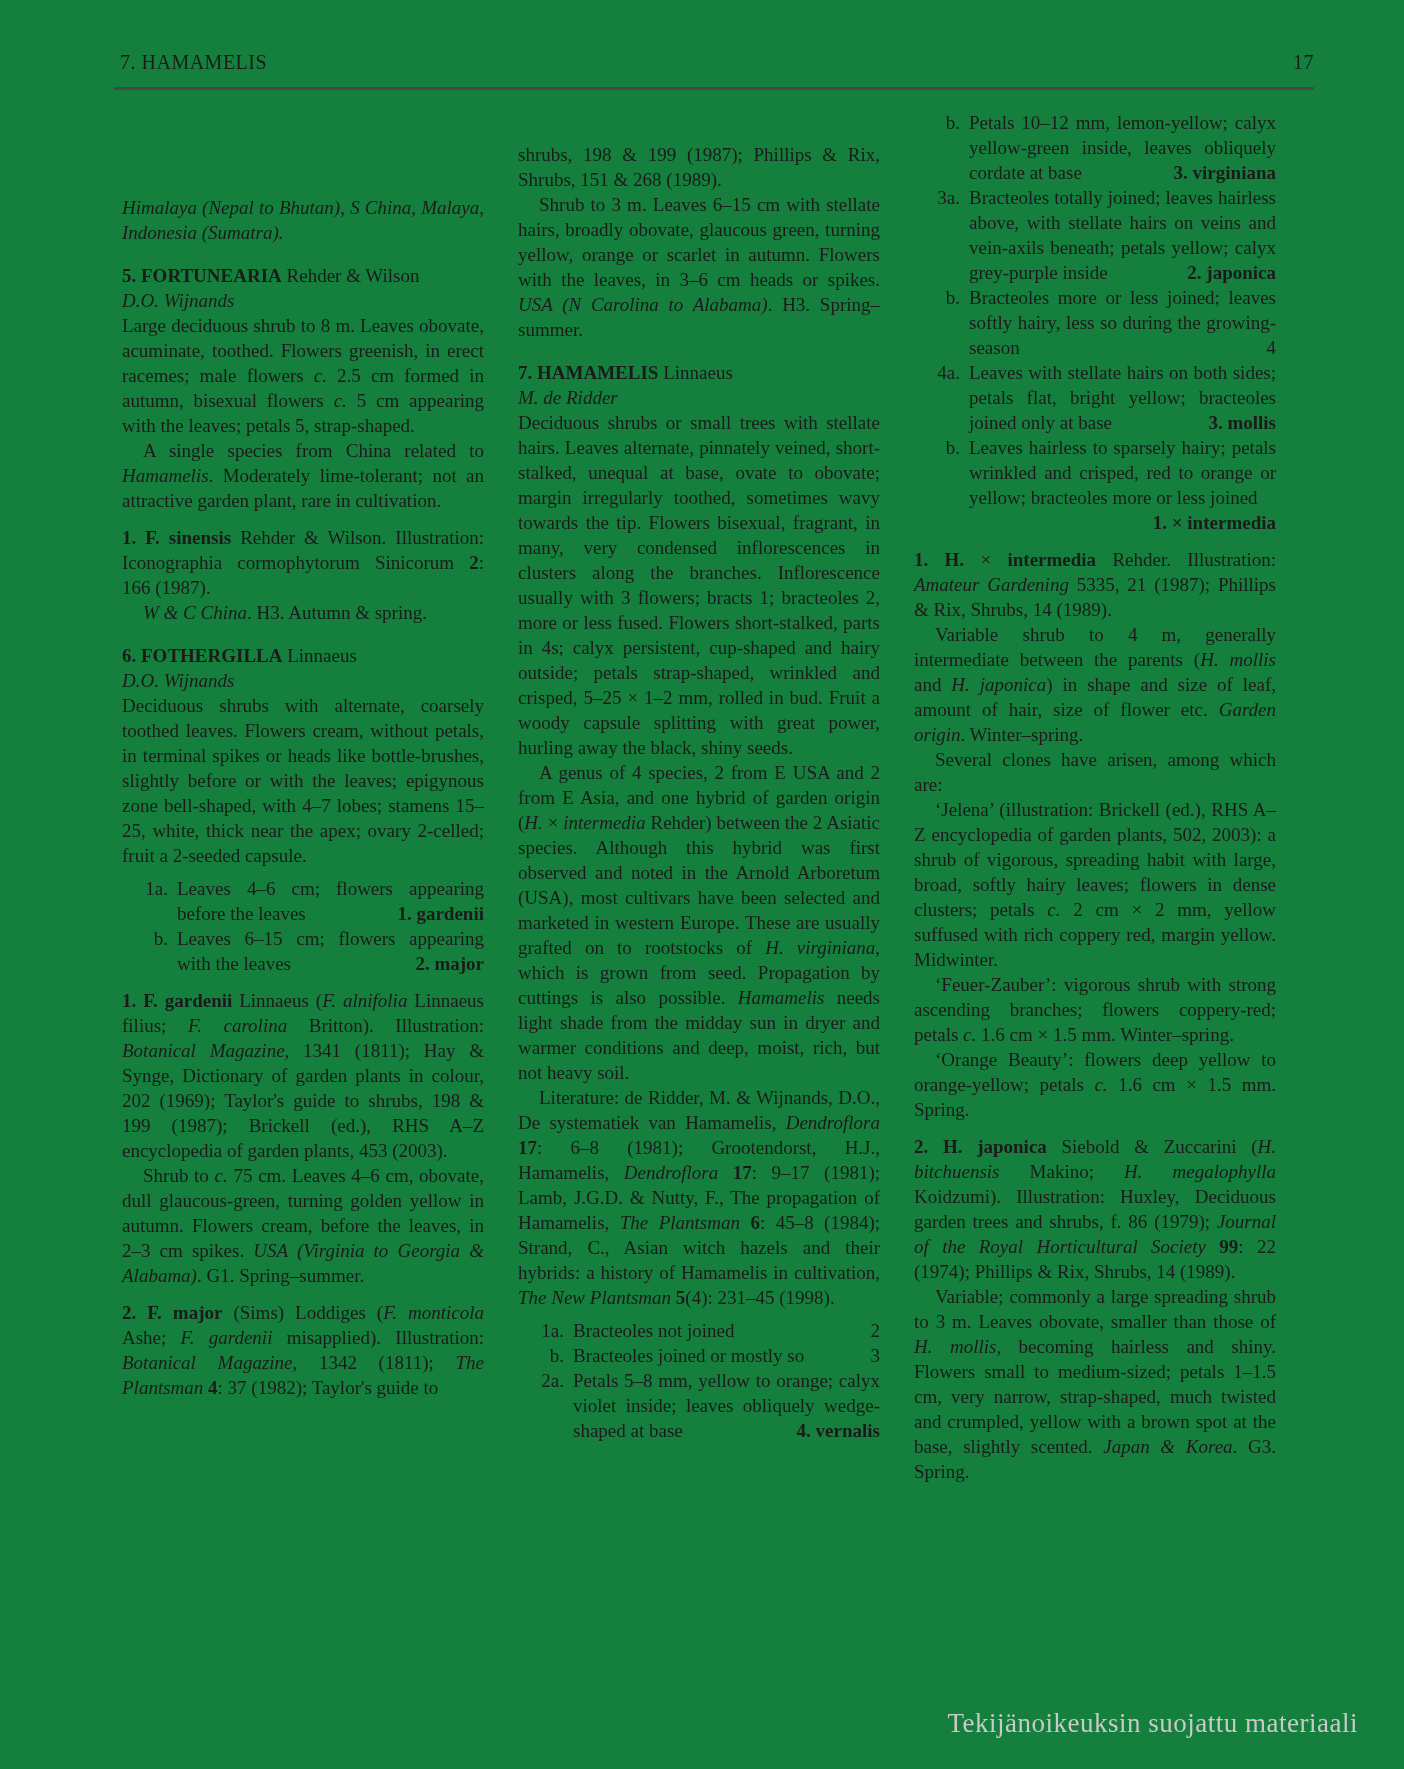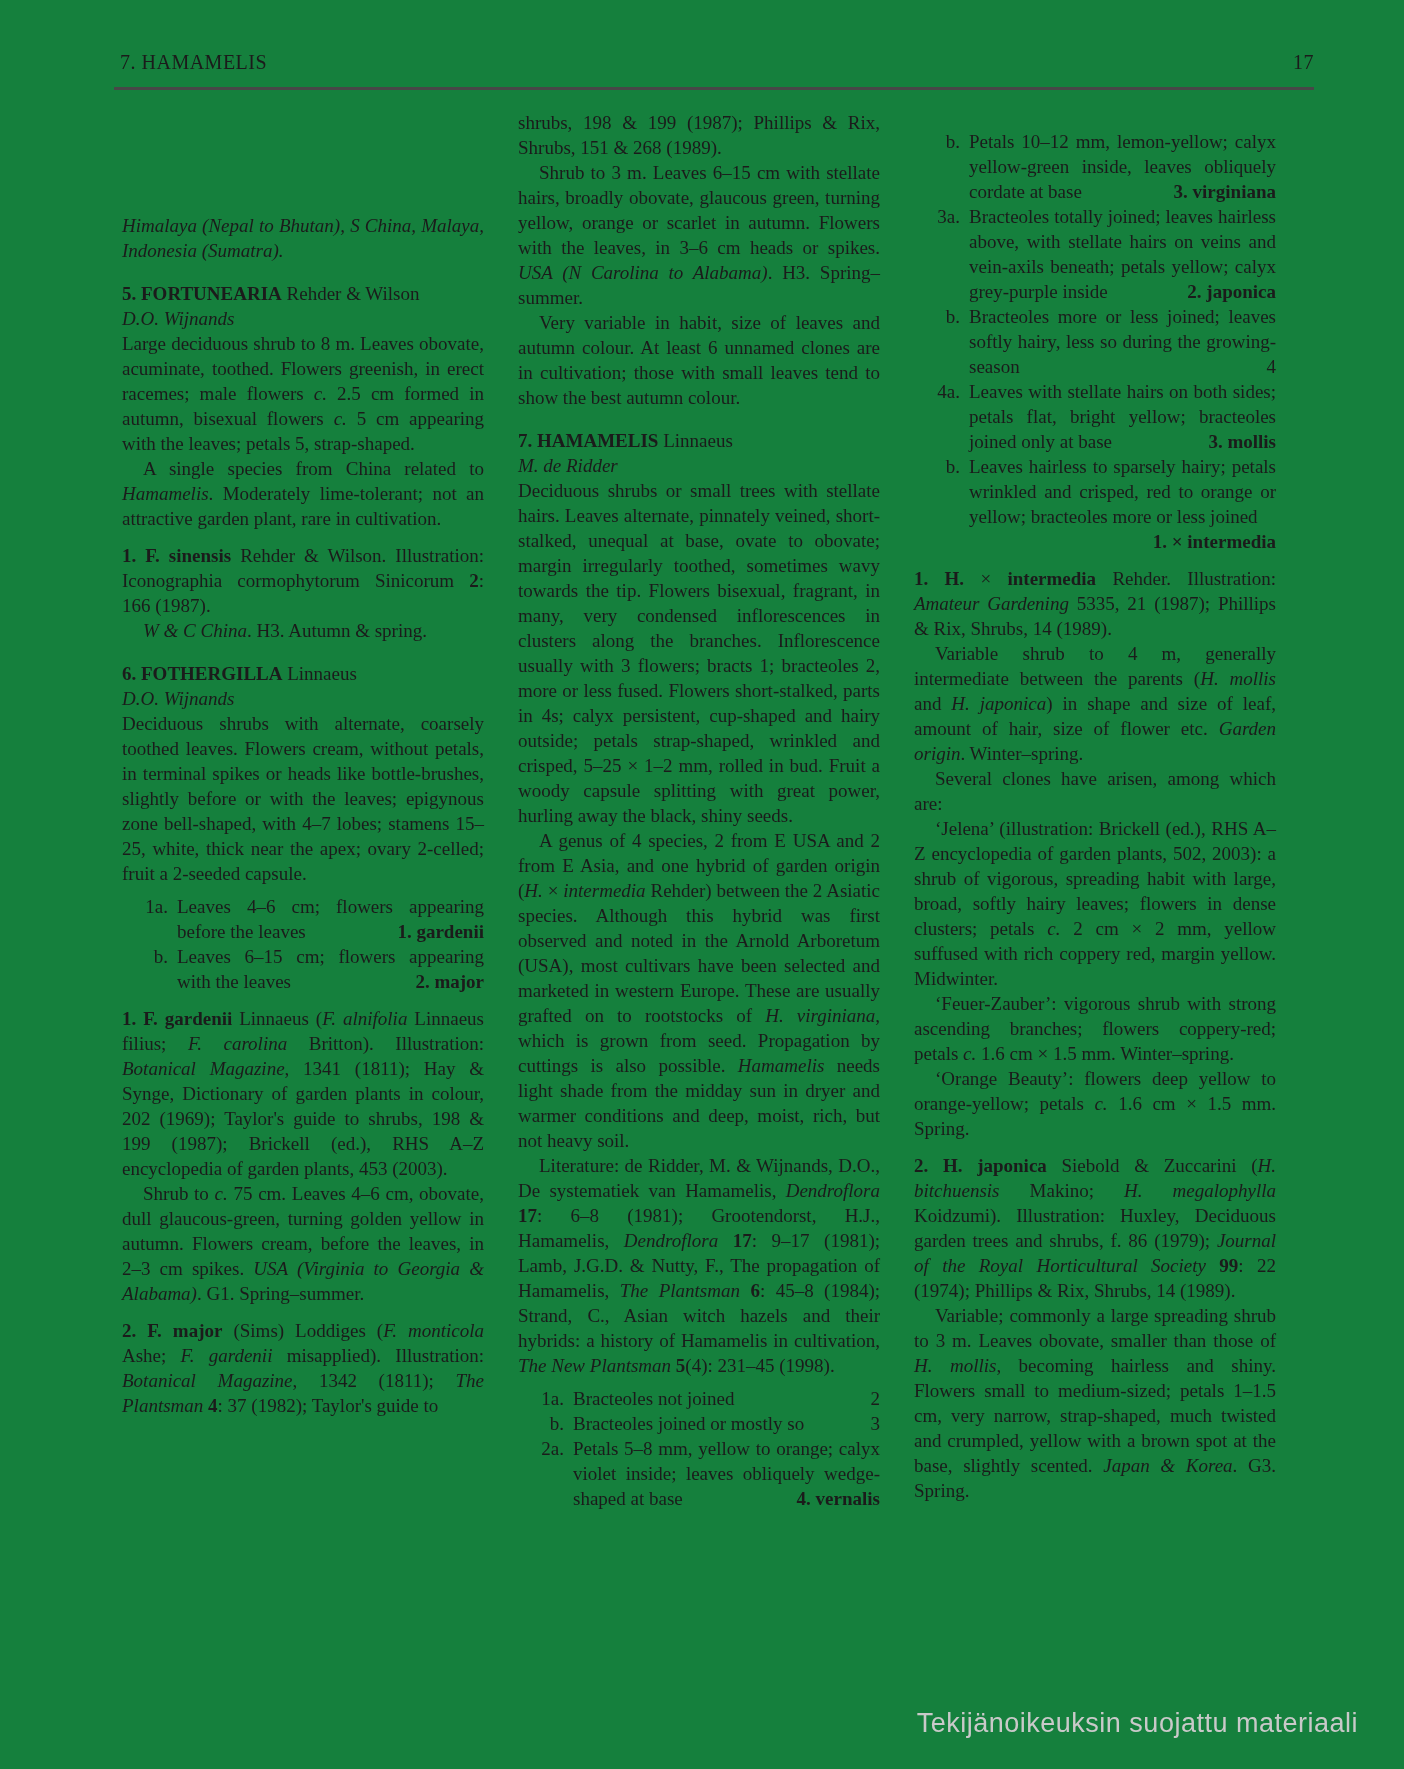--- a/index.html
+++ b/index.html
@@ -26,21 +26,21 @@
   .s-b{font-weight:bold;}
   .s-i{font-style:italic;}
   .key{margin:8px 0 10px;}
   .key:first-child{margin-top:0;}
   .key-item{display:flex;}
   .key-label{flex:none;width:46px;text-align:right;padding-right:9px;box-sizing:content-box;}
   .key-text{flex:1;min-width:0;text-align:justify;}
   .key-ref{float:right;padding-left:12px;}
   .watermark{
     position:absolute;right:46px;bottom:30px;
-    font-family:Liberation Sans, sans-serif;
+    font-family:Liberation Serif, serif;
     font-size:27px;color:#c9c9c9;letter-spacing:.5px;
   }
 </style>
 </head>
 <body>
 
 <div class="page">
   <div class="running-head">
     <span>7. HAMAMELIS</span>
     <span>17</span>
@@ -68,21 +68,20 @@
             <div class="key-text"><span>Leaves 6–15 cm; flowers appearing with the leaves</span><span class="key-ref s-b">2. major</span></div>
           </div>
         </div>
         <p class="blk species"><span class="s-b">1. F. gardenii</span><span> Linnaeus (</span><span class="s-i">F. alnifolia</span><span> Linnaeus filius; </span><span class="s-i">F. carolina</span><span> Britton). Illustration: </span><span class="s-i">Botanical Magazine</span><span>, 1341 (1811); Hay &amp; Synge, Dictionary of garden plants in colour, 202 (1969); Taylor's guide to shrubs, 198 &amp; 199 (1987); Brickell (ed.), RHS A–Z encyclopedia of garden plants, 453 (2003).</span></p>
         <p class="blk para indent"><span>Shrub to </span><span class="s-i">c.</span><span> 75 cm. Leaves 4–6 cm, obovate, dull glaucous-green, turning golden yellow in autumn. Flowers cream, before the leaves, in 2–3 cm spikes. </span><span class="s-i">USA (Virginia to Georgia &amp; Alabama)</span><span>. G1. Spring–summer.</span></p>
         <p class="blk species"><span class="s-b">2. F. major</span><span> (Sims) Loddiges (</span><span class="s-i">F. monticola</span><span> Ashe; </span><span class="s-i">F. gardenii</span><span> misapplied). Illustration: </span><span class="s-i">Botanical Magazine</span><span>, 1342 (1811); </span><span class="s-i">The Plantsman</span><span> </span><span class="s-b">4</span><span>: 37 (1982); Taylor's guide to</span></p>
       </div>
     <div class="col">
         <p class="blk para"><span>shrubs, 198 &amp; 199 (1987); Phillips &amp; Rix, Shrubs, 151 &amp; 268 (1989).</span></p>
         <p class="blk para indent"><span>Shrub to 3 m. Leaves 6–15 cm with stellate hairs, broadly obovate, glaucous green, turning yellow, orange or scarlet in autumn. Flowers with the leaves, in 3–6 cm heads or spikes. </span><span class="s-i">USA (N Carolina to Alabama)</span><span>. H3. Spring–summer.</span></p>
-        <p class="blk para indent"><span>Very variable in habit, size of leaves and autumn colour. At least 6 unnamed clones are in cultivation; those with small leaves tend to show the best autumn colour.</span></p>
         <p class="blk heading"><span class="s-b">7. HAMAMELIS</span><span> Linnaeus</span></p>
         <p class="blk para"><span class="s-i">M. de Ridder</span></p>
         <p class="blk para"><span>Deciduous shrubs or small trees with stellate hairs. Leaves alternate, pinnately veined, short-stalked, unequal at base, ovate to obovate; margin irregularly toothed, sometimes wavy towards the tip. Flowers bisexual, fragrant, in many, very condensed inflorescences in clusters along the branches. Inflorescence usually with 3 flowers; bracts 1; bracteoles 2, more or less fused. Flowers short-stalked, parts in 4s; calyx persistent, cup-shaped and hairy outside; petals strap-shaped, wrinkled and crisped, 5–25 × 1–2 mm, rolled in bud. Fruit a woody capsule splitting with great power, hurling away the black, shiny seeds.</span></p>
         <p class="blk para indent"><span>A genus of 4 species, 2 from E USA and 2 from E Asia, and one hybrid of garden origin (</span><span class="s-i">H.</span><span> × </span><span class="s-i">intermedia</span><span> Rehder) between the 2 Asiatic species. Although this hybrid was first observed and noted in the Arnold Arboretum (USA), most cultivars have been selected and marketed in western Europe. These are usually grafted on to rootstocks of </span><span class="s-i">H. virginiana</span><span>, which is grown from seed. Propagation by cuttings is also possible. </span><span class="s-i">Hamamelis</span><span> needs light shade from the midday sun in dryer and warmer conditions and deep, moist, rich, but not heavy soil.</span></p>
         <p class="blk para indent"><span>Literature: de Ridder, M. &amp; Wijnands, D.O., De systematiek van Hamamelis, </span><span class="s-i">Dendroflora</span><span> </span><span class="s-b">17</span><span>: 6–8 (1981); Grootendorst, H.J., Hamamelis, </span><span class="s-i">Dendroflora</span><span> </span><span class="s-b">17</span><span>: 9–17 (1981); Lamb, J.G.D. &amp; Nutty, F., The propagation of Hamamelis, </span><span class="s-i">The Plantsman</span><span> </span><span class="s-b">6</span><span>: 45–8 (1984); Strand, C., Asian witch hazels and their hybrids: a history of Hamamelis in cultivation, </span><span class="s-i">The New Plantsman</span><span> </span><span class="s-b">5</span><span>(4): 231–45 (1998).</span></p>
         <div class="key">
           <div class="key-item">
             <div class="key-label">1a.</div>
             <div class="key-text"><span>Bracteoles not joined</span><span class="key-ref">2</span></div>
           </div>

